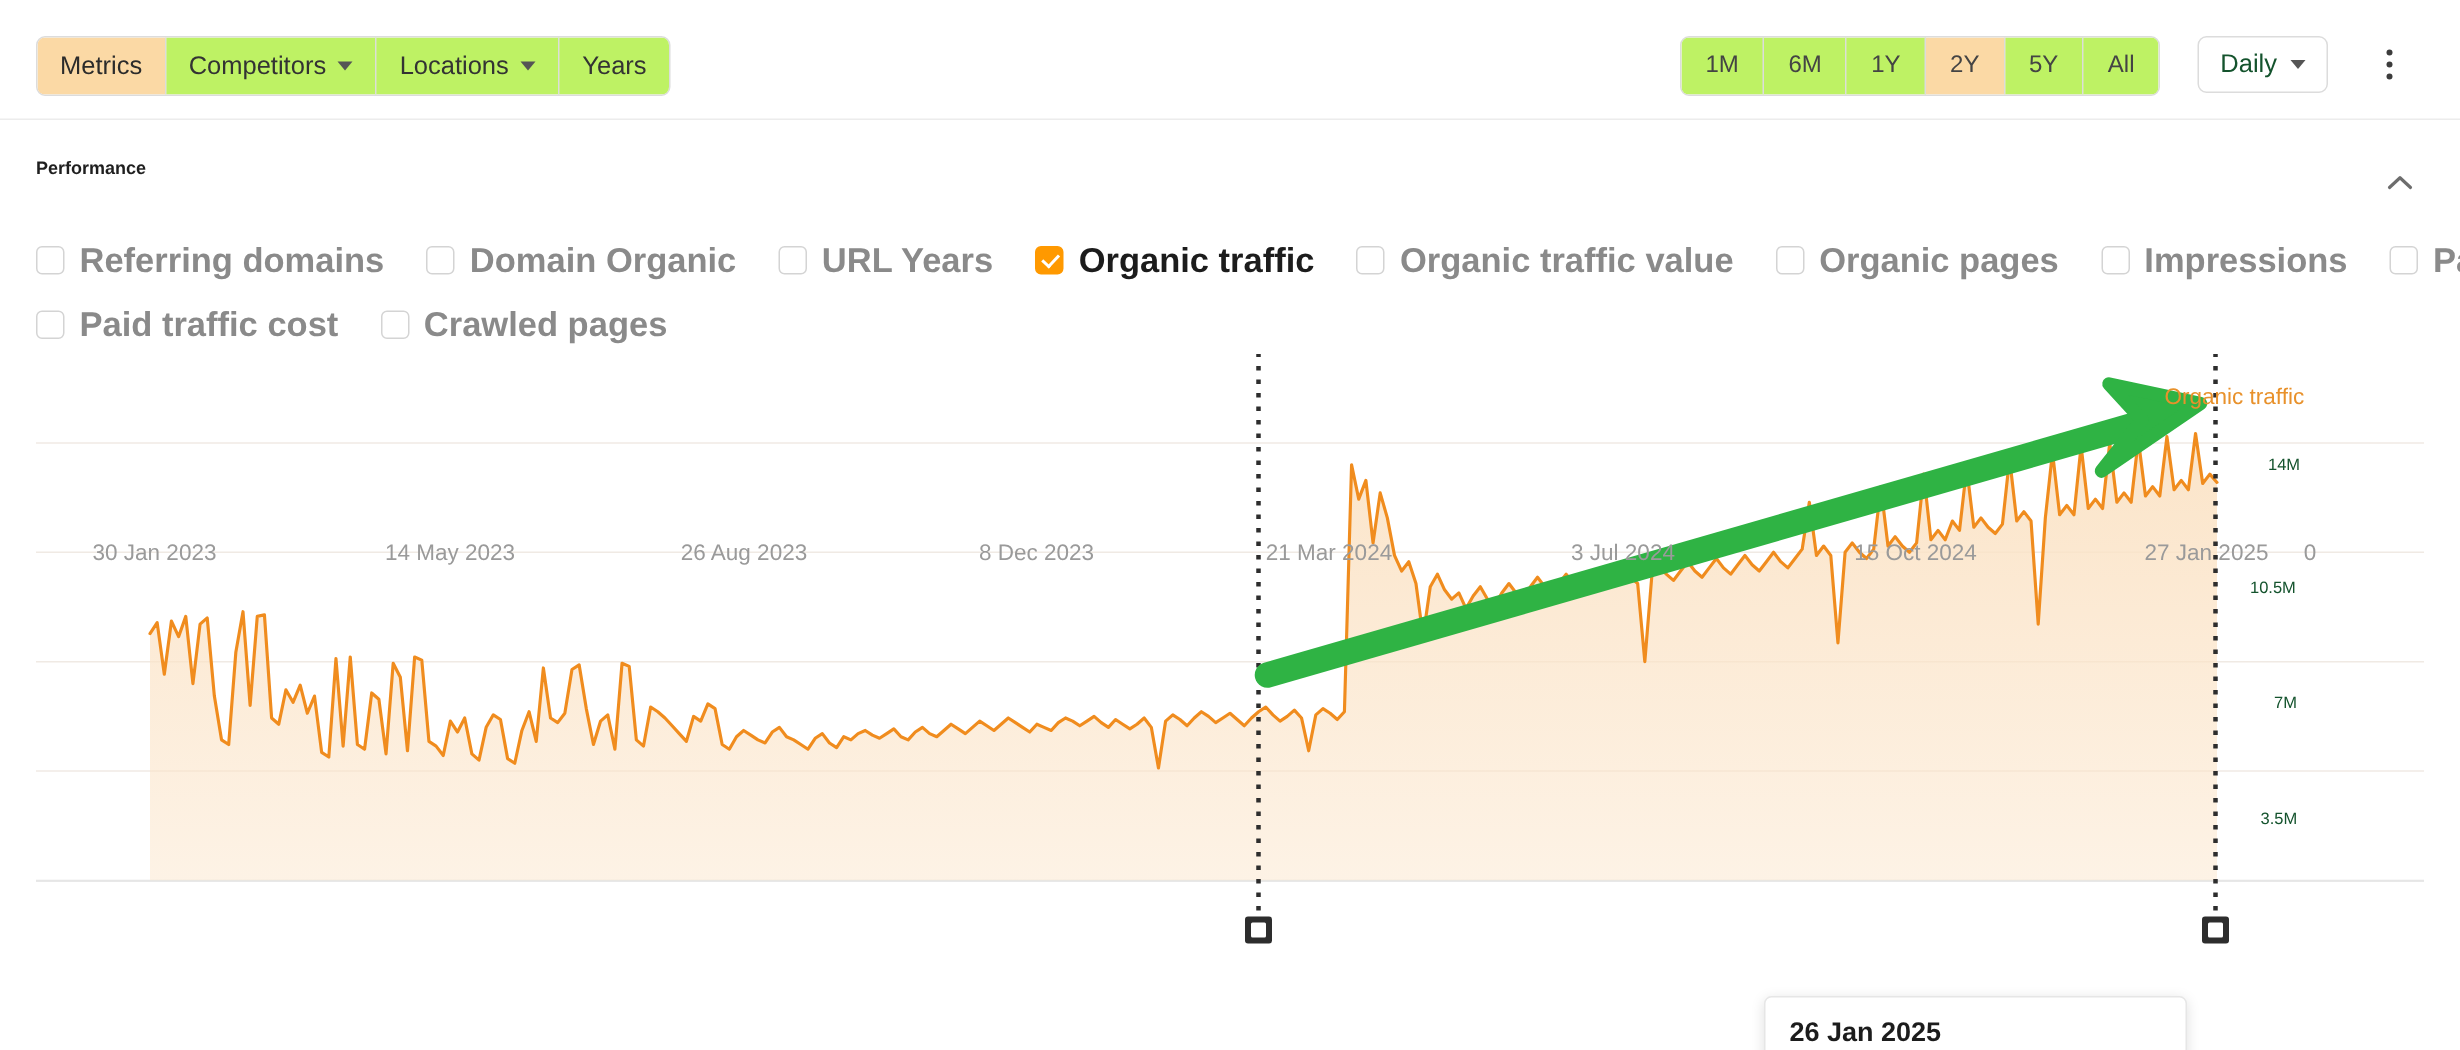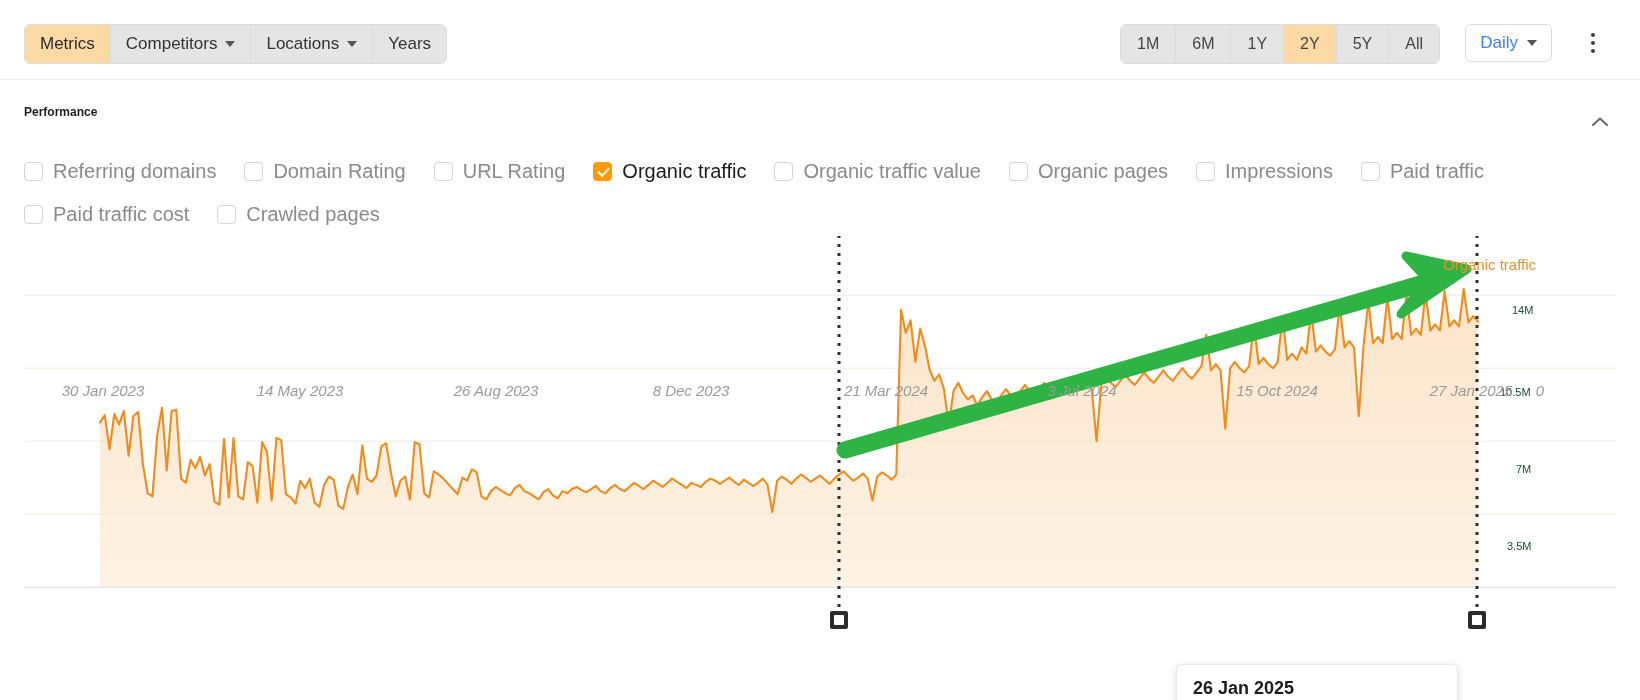--- a/index.html
+++ b/index.html
@@ -32,21 +32,21 @@
     background: #ffffff;
     height: 38px;
   }
   .seg-left { left: 24px; top: 24px; }
   .seg-btn {
     display: flex; align-items: center; justify-content: center;
     gap: 8px;
     padding: 0 15px;
     font-size: 17px;
     color: #333333;
-    background: #e5e5e5;
+    background: #bef264;
     border-right: 1px solid #dcdcdc;
     height: 100%;
     box-sizing: border-box;
     cursor: pointer;
     white-space: nowrap;
   }
   .seg-btn:last-child { border-right: none; }
   .seg-btn.active {
     background: #fbd9a5;
     color: #2b2b2b;
@@ -71,21 +71,21 @@
   .daily-btn {
     position: absolute;
     right: 88px; top: 24px;
     height: 38px;
     display: flex; align-items: center; gap: 9px;
     padding: 0 14px;
     border: 1px solid #dcdcdc;
     border-radius: 6px;
     background: #fff;
     font-size: 17px;
-    color: #3b82f6;
+    color: #14532d;
     box-sizing: border-box;
     cursor: pointer;
   }
   .kebab {
     position: absolute;
     right: 32px; top: 28px;
     width: 30px; height: 30px;
     display: flex; flex-direction: column;
     align-items: center; justify-content: center;
     gap: 3.5px;
@@ -143,40 +143,41 @@
   .chk.checked .box::after {
     content: "";
     position: absolute;
     left: 5.5px; top: 2.3px;
     width: 4.5px; height: 9px;
     border: solid #ffffff;
     border-width: 0 2.3px 2.3px 0;
     transform: rotate(43deg);
   }
   .chk-label {
-    font-size: 20px;
+    font-size: 23px;
     color: #8a8a8a;
     white-space: nowrap;
+    font-weight: bold;
   }
   .chk.checked .chk-label {
     color: #1c1c1c;
   }
 
   
   .chart-wrap {
     position: absolute;
     left: 0; top: 236px;
     width: 1640px; height: 400px;
   }
   .chart-svg { position: absolute; left: 0; top: 0; }
 
   .axis-x {
     position: absolute;
-    left: 0; top: 374px;
-    width: 1640px; height: 30px; font-style: italic;
+    left: 0; top: 352px;
+    width: 1640px; height: 30px;
   }
   .xlab {
     position: absolute;
     font-size: 15px;
     color: #9a9a9a;
     white-space: nowrap;
     transform: translateX(-50%);
   }
   .ylab {
     position: absolute;
@@ -274,25 +275,25 @@
     </svg>
   </div>
 
   <div class="chk-row chk-row-1">
     <div class="chk">
       <span class="box"></span>
       <span class="chk-label">Referring domains</span>
     </div>
     <div class="chk">
       <span class="box"></span>
-      <span class="chk-label">Domain Rating</span>
-    </div>
-    <div class="chk">
-      <span class="box"></span>
-      <span class="chk-label">URL Rating</span>
+      <span class="chk-label">Domain Organic</span>
+    </div>
+    <div class="chk">
+      <span class="box"></span>
+      <span class="chk-label">URL Years</span>
     </div>
     <div class="chk checked">
       <span class="box"></span>
       <span class="chk-label">Organic traffic</span>
     </div>
     <div class="chk">
       <span class="box"></span>
       <span class="chk-label">Organic traffic value</span>
     </div>
     <div class="chk">

